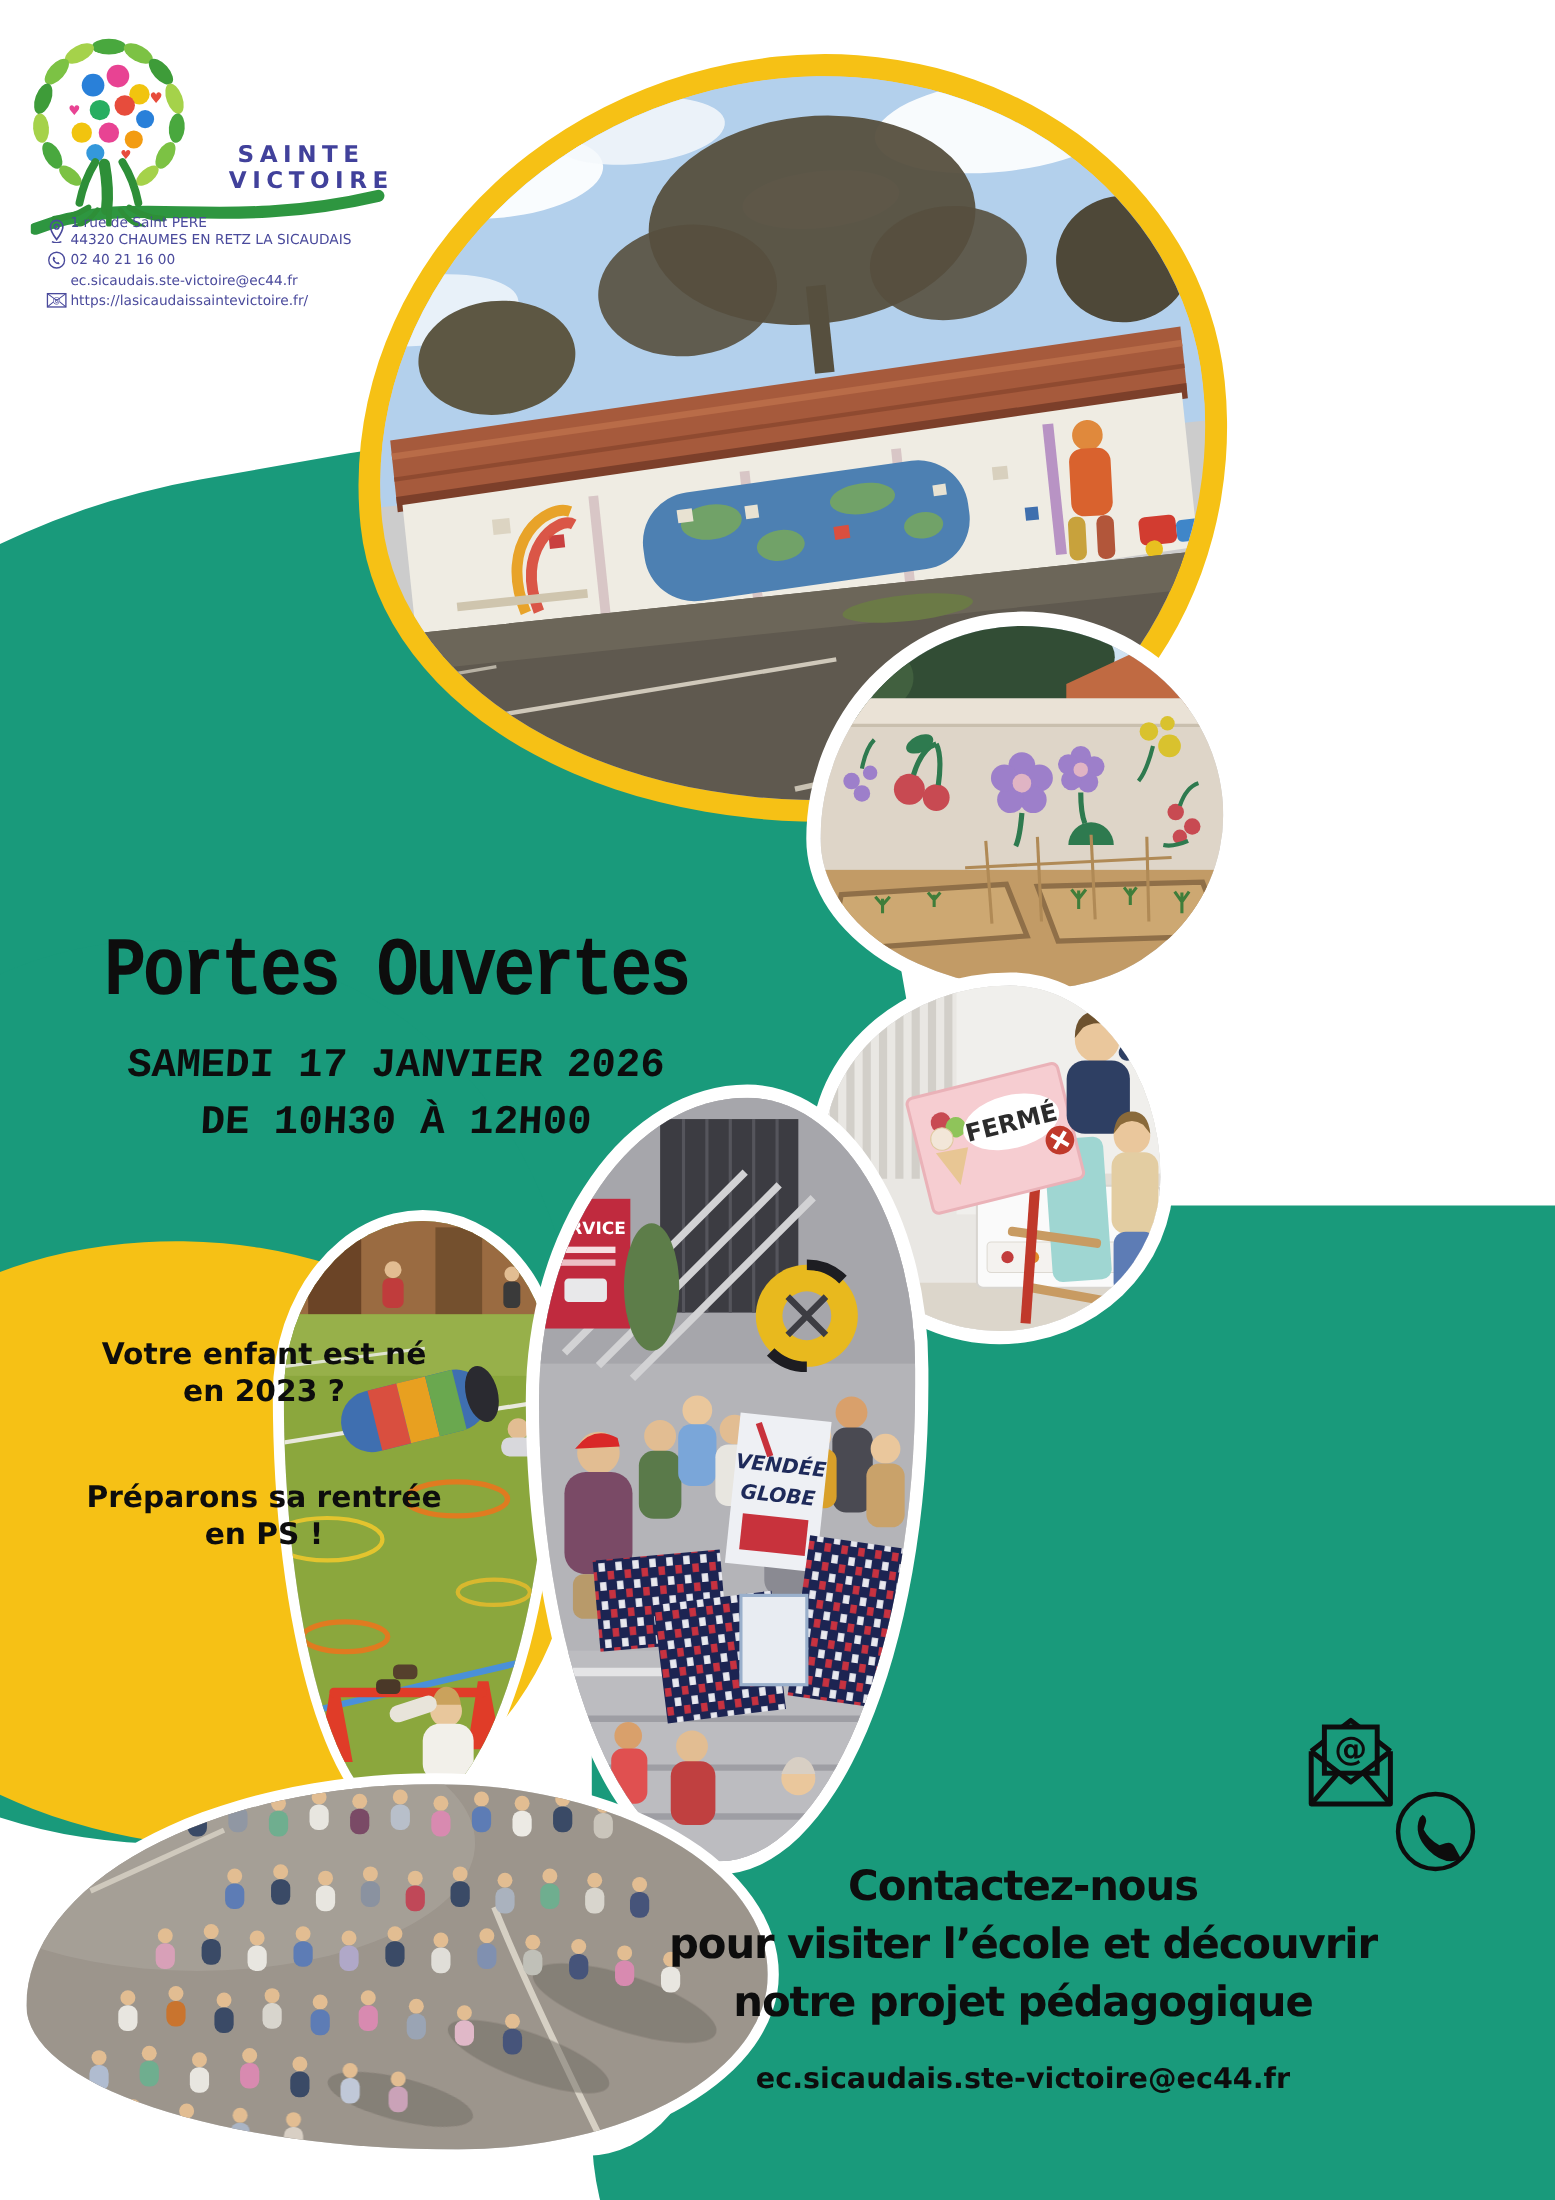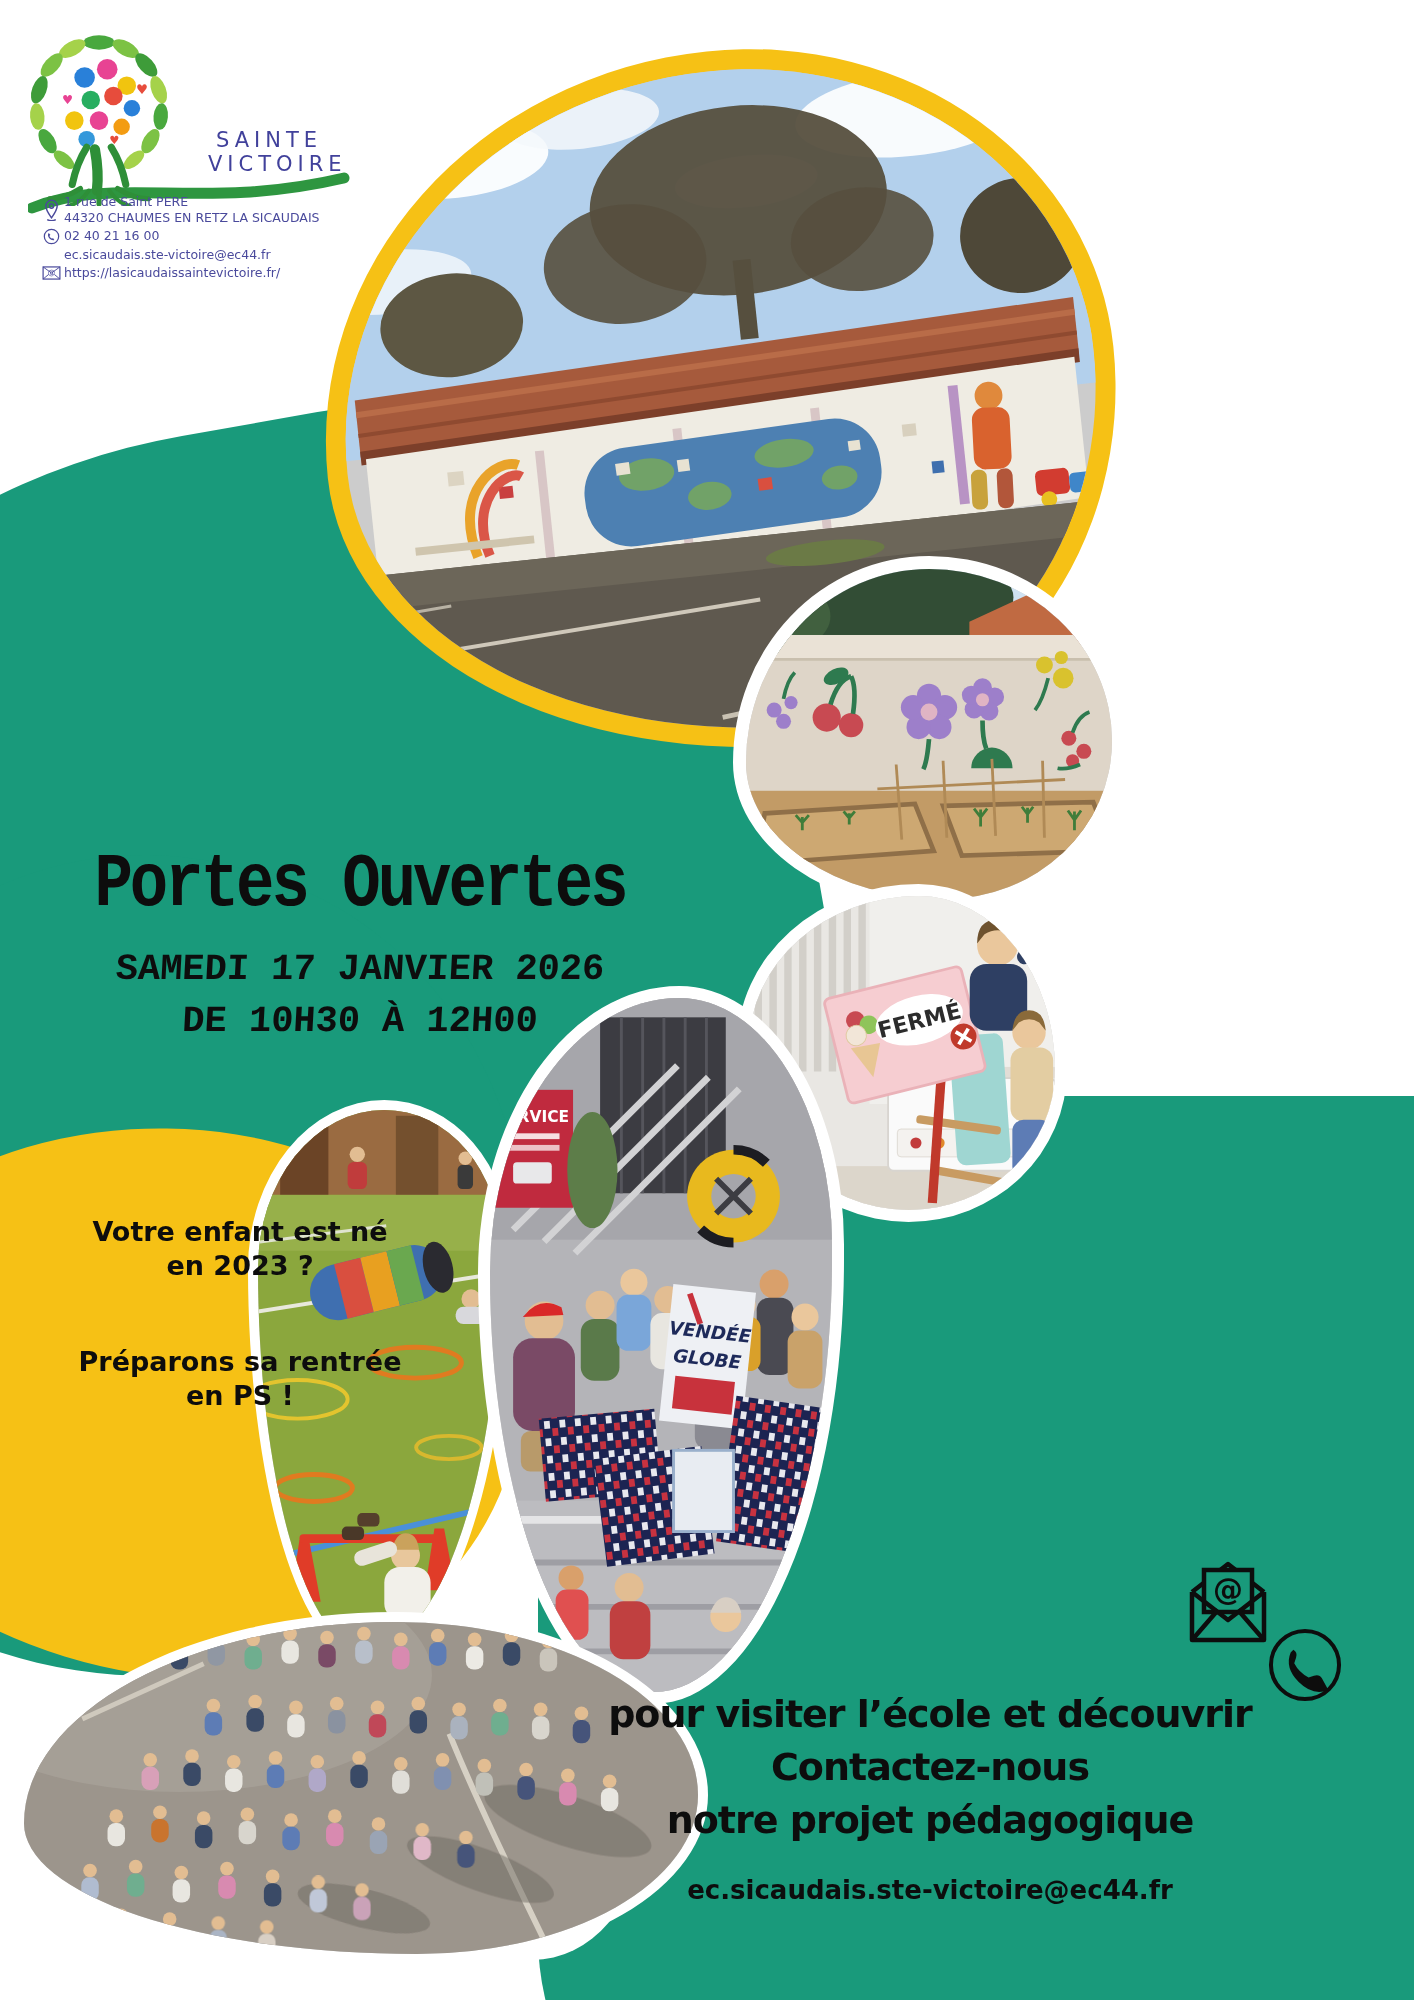--- a/index.html
+++ b/index.html
@@ -5,21 +5,21 @@
   html,body{margin:0;padding:0;background:#ffffff;}
   .page{position:relative;width:1414px;height:2000px;background:#ffffff;overflow:hidden;
         font-family:"DejaVu Sans","Liberation Sans",sans-serif;}
   .abs{position:absolute;}
   .blob{position:absolute;}
   .photo{position:absolute;overflow:hidden;background:#cccccc;}
   .photo svg{width:100%;height:100%;display:block;}
   
   .ecole-script{position:absolute;left:188px;top:34px;font-family:"DejaVu Serif","Liberation Serif",serif;
     font-style:italic;font-weight:bold;font-size:60px;color:#2e9640;letter-spacing:2px;}
-  .ecole-caps{position:absolute;color:#41419b;font-weight:400;font-size:21px;letter-spacing:5px;}
+  .ecole-caps{position:absolute;color:#41419b;font-weight:700;font-size:21px;letter-spacing:5px;}
   .contact{position:absolute;left:38px;top:194px;width:320px;color:#4a4a9c;font-size:12.5px;line-height:15.5px;}
   .contact .row{display:flex;align-items:center;margin-bottom:2px;}
   .contact .ic{width:26px;flex:0 0 26px;display:flex;justify-content:center;padding-top:1px;}
   .contact .tx{flex:1;}
   
   .title-wrap{position:absolute;left:28px;top:842px;width:664px;text-align:center;z-index:7;font-family:Liberation Mono, monospace;}
   .title-wrap h1{margin:0;font-size:64px;font-weight:800;letter-spacing:-3px;color:#0d0d0d;
     transform:scaleY(1.18);transform-origin:top center;}
   .date-line{margin-top:34px;font-size:37px;font-weight:800;color:#0d0d0d;transform:skewX(-3deg);}
   .time-line{margin-top:10px;font-size:37px;font-weight:800;color:#0d0d0d;transform:skewX(-3deg);}
@@ -584,19 +584,19 @@
     <path d="M12,44 V92 H84 V44" fill="none" stroke="#0d0d0d" stroke-width="4.5" stroke-linejoin="round"></path>
     <path d="M12,44 L48,72 L84,44" fill="none" stroke="#0d0d0d" stroke-width="4.5" stroke-linejoin="round"></path>
     <path d="M12,92 L38,62 M84,92 L58,62" fill="none" stroke="#0d0d0d" stroke-width="4.5"></path>
   </svg>
   <svg class="abs" style="left:1262px;top:1622px;z-index:5;" width="86" height="86" viewBox="0 0 96 96">
     <circle cx="48" cy="48" r="38" fill="none" stroke="#0d0d0d" stroke-width="4.5"></circle>
     <path d="M32,34 q-7,17 9,33 q16,16 33,9 l-7,-13 q-3,-5 -9,-3 l-6,2 q-11,-6 -16,-16 l2,-6 q2,-6 -3,-9 z" fill="#0d0d0d"></path>
   </svg>
 
   <div class="footer-text">
+    <div class="l">Contactez-nous</div>
     <div class="l">pour visiter l’école et découvrir</div>
-    <div class="l">Contactez-nous</div>
     <div class="l">notre projet pédagogique</div>
     <div class="sm">ec.sicaudais.ste-victoire@ec44.fr</div>
   </div>
 
 </div>
 
 </body></html>

